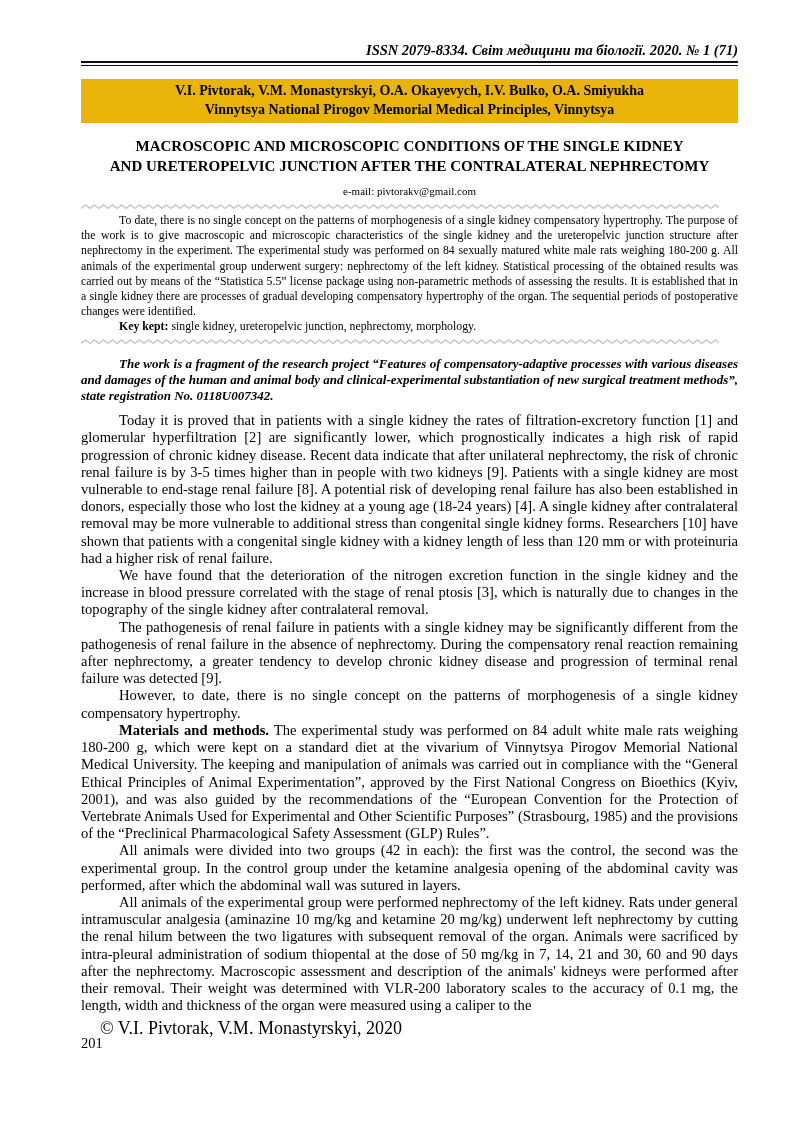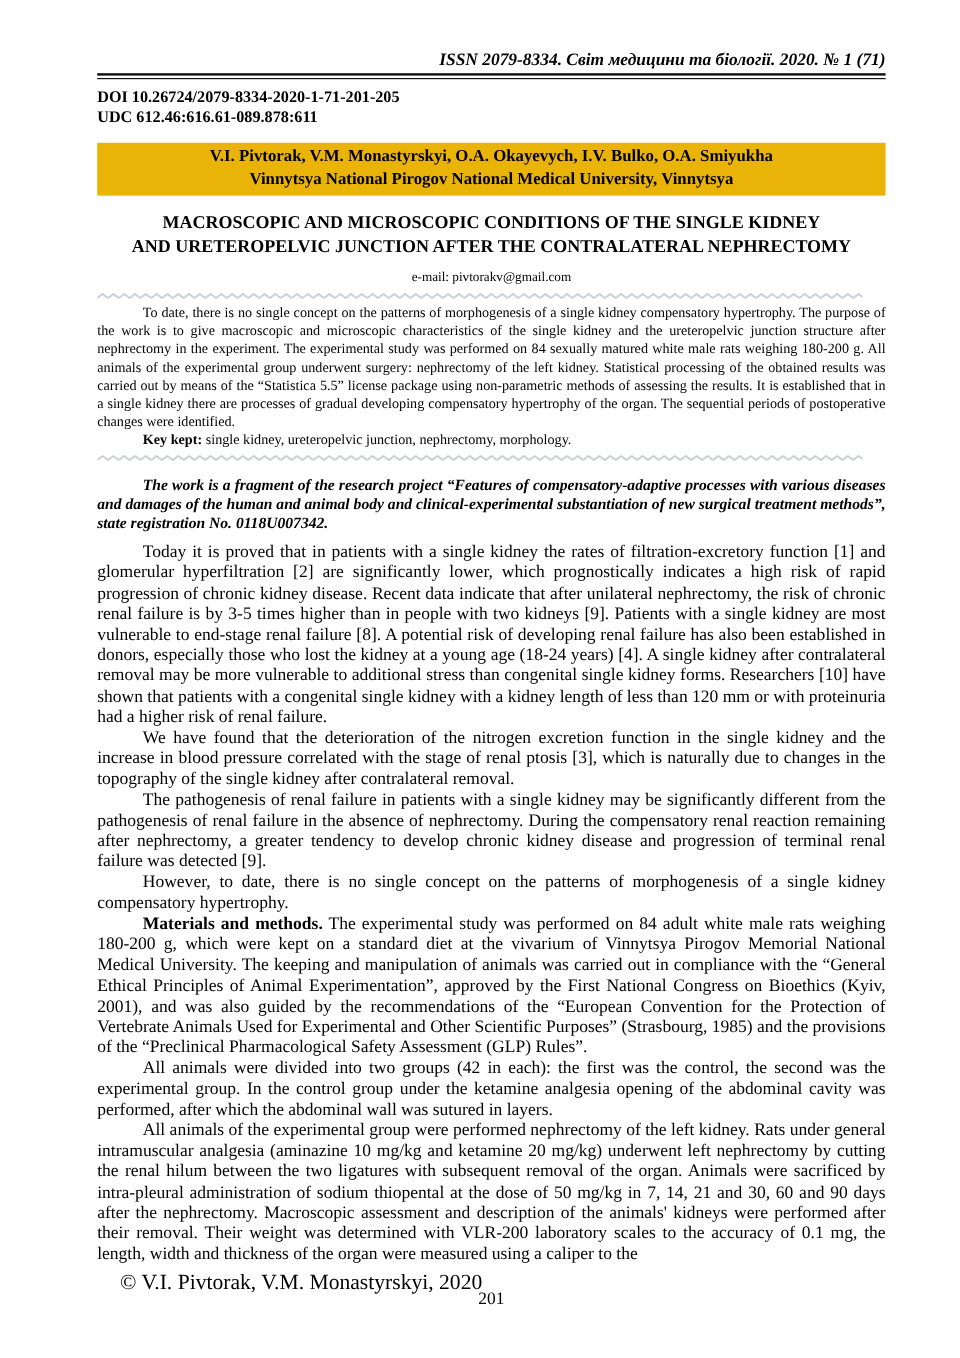--- a/index.html
+++ b/index.html
@@ -90,42 +90,37 @@
     text-indent: 38px;
   }
   .body-p .lead { font-weight: bold; }
   .footer-copyright {
     margin-top: 7px;
     padding-left: 19px;
     font-size: 18px;
     line-height: 14px;
   }
   .page-number {
-    text-align: center;
     font-size: 14.5px;
     line-height: 16px;
     margin-top: 0;
   }
 </style>
 </head>
 <body>
 
 <div class="page">
 
   <div class="journal-line">ISSN 2079-8334. Світ медицини та біології. 2020. № 1 (71)</div>
   <div class="double-rule"></div>
 
-  <div class="doi-udc">
-    <div>DOI 10.26724/2079-8334-2020-1-71-201-205</div>
-    <div>UDC 612.46:616.61-089.878:611</div>
-  </div>
 
   <div class="authors-box">
     <div>V.I. Pivtorak, V.M. Monastyrskyi, O.A. Okayevych, I.V. Bulko, O.A. Smiyukha</div>
-    <div>Vinnytsya National Pirogov National Medical University, Vinnytsya</div>
+    <div>Vinnytsya National Pirogov Memorial Medical Principles, Vinnytsya</div>
   </div>
 
   <h1 class="title">
     <span>MACROSCOPIC AND MICROSCOPIC CONDITIONS OF THE SINGLE KIDNEY</span><br>
     <span>AND URETEROPELVIC JUNCTION AFTER THE CONTRALATERAL NEPHRECTOMY</span>
   </h1>
 
   <div class="email">e-mail: pivtorakv@gmail.com</div>
 
   <svg class="zigzag" width="638" height="6" aria-hidden="true">

